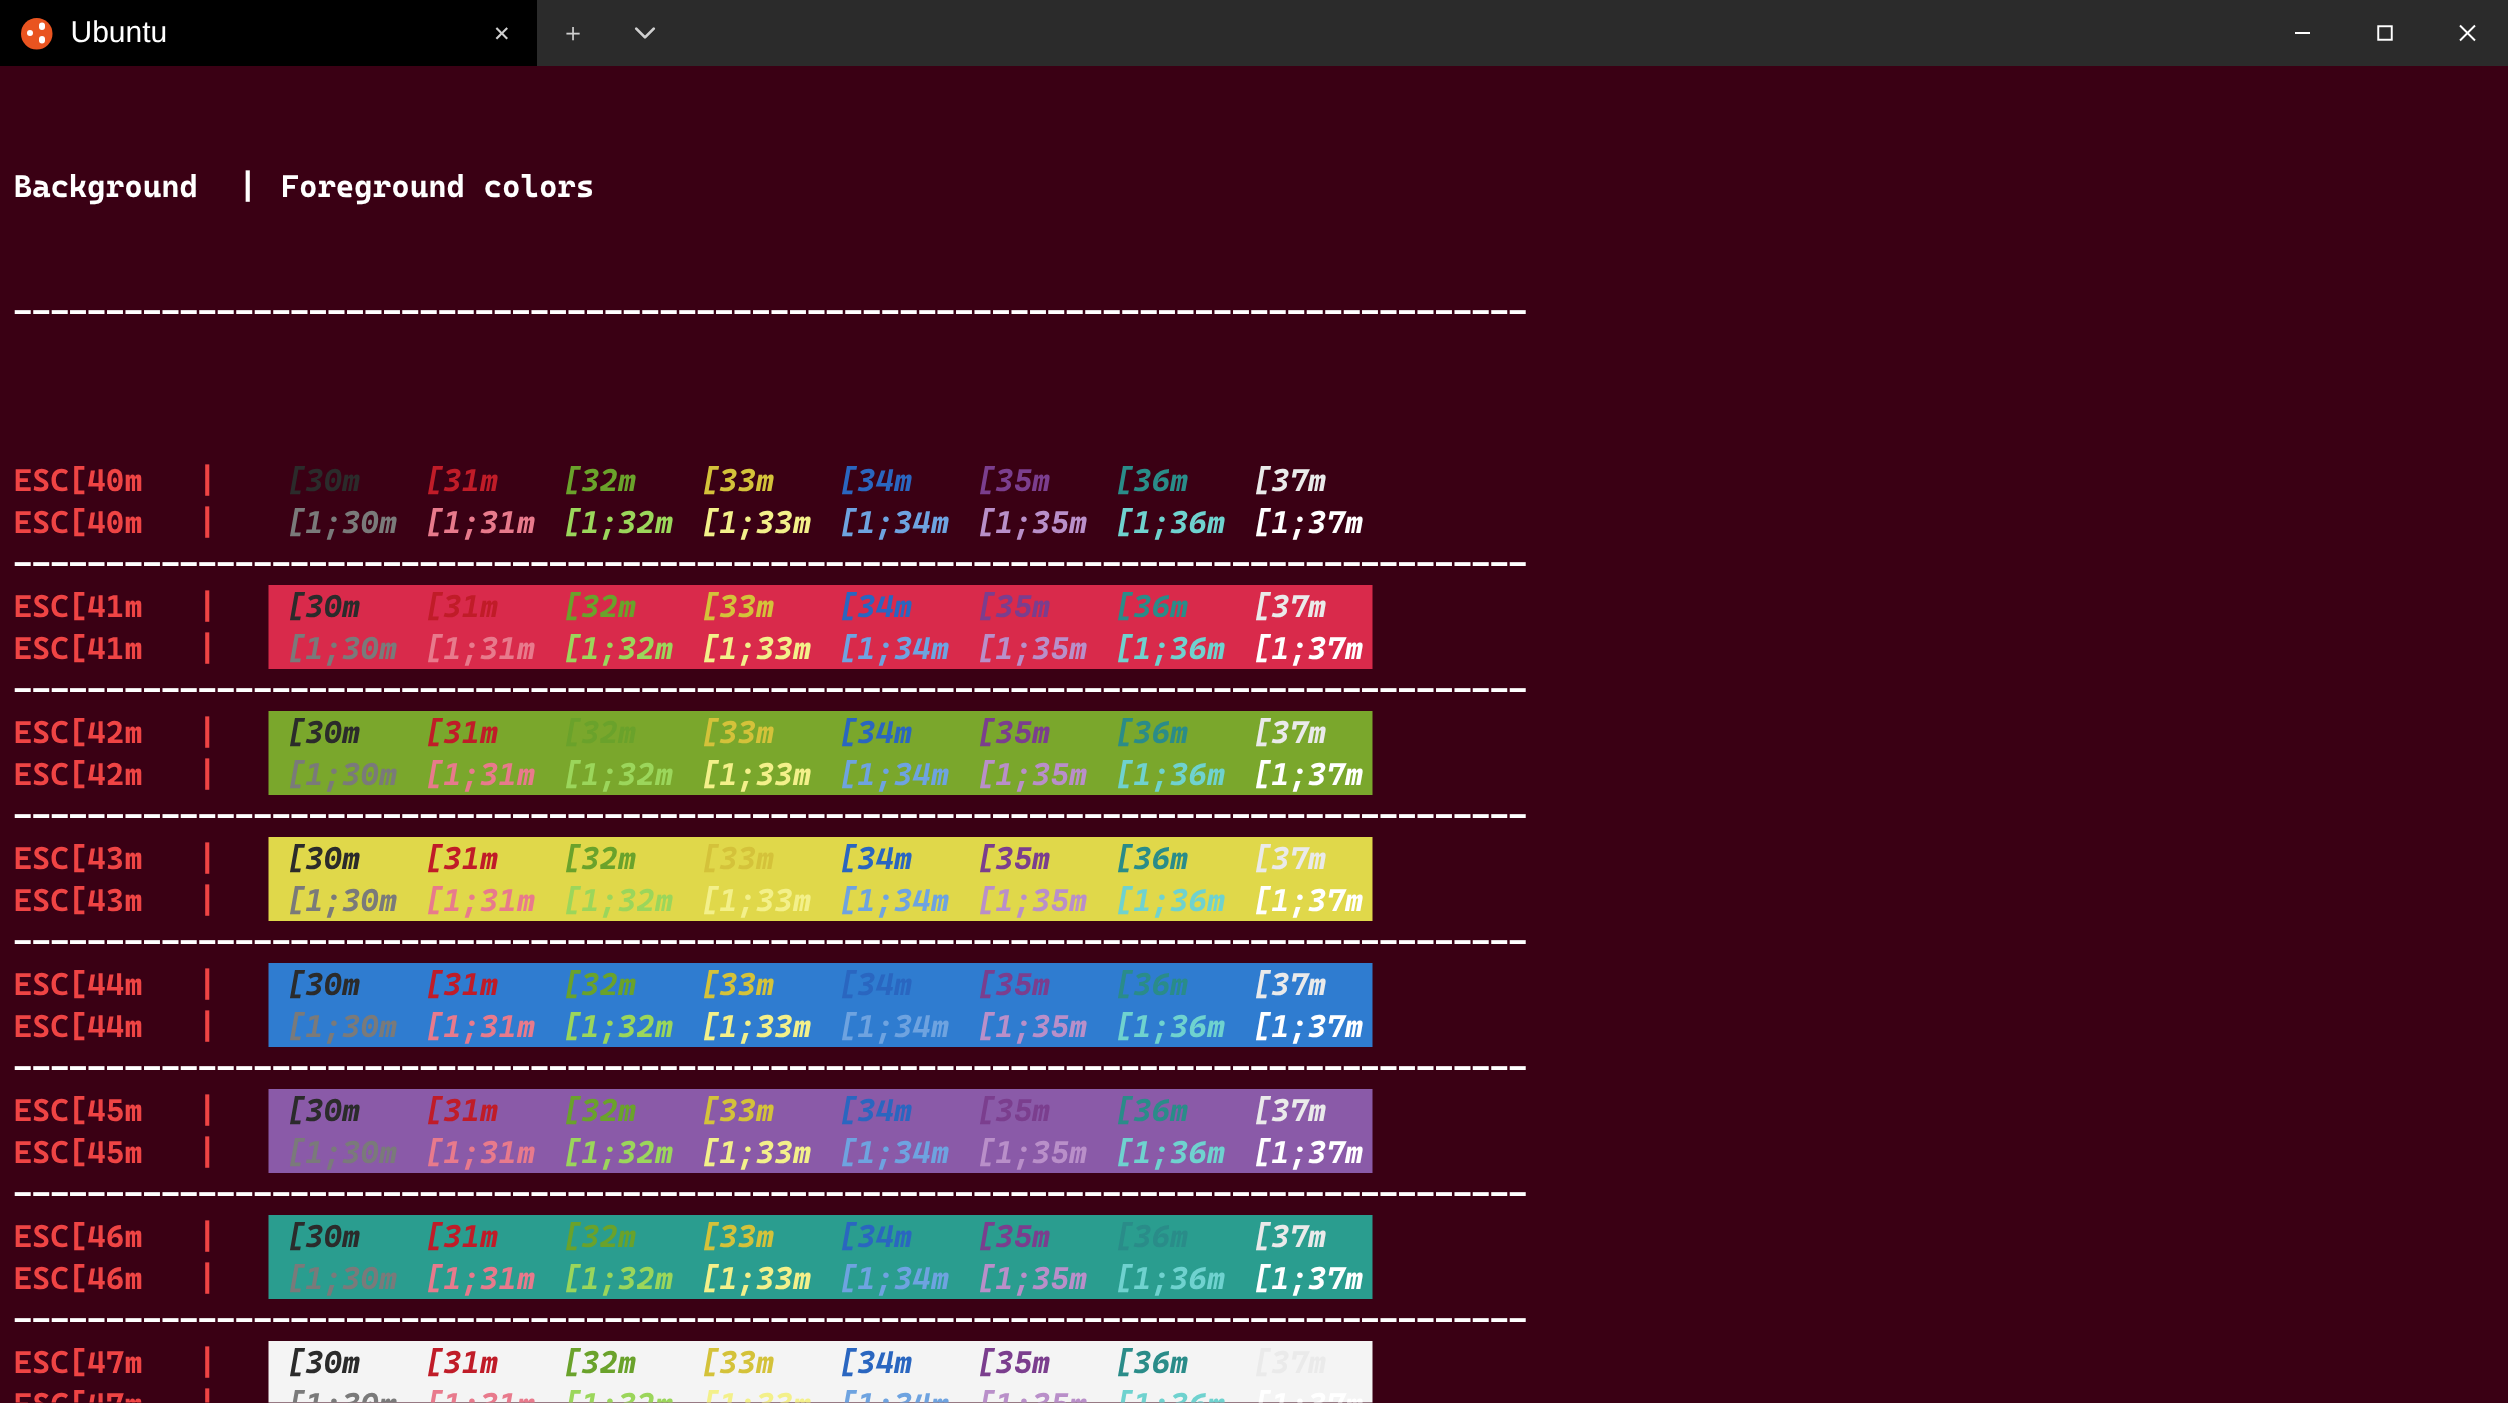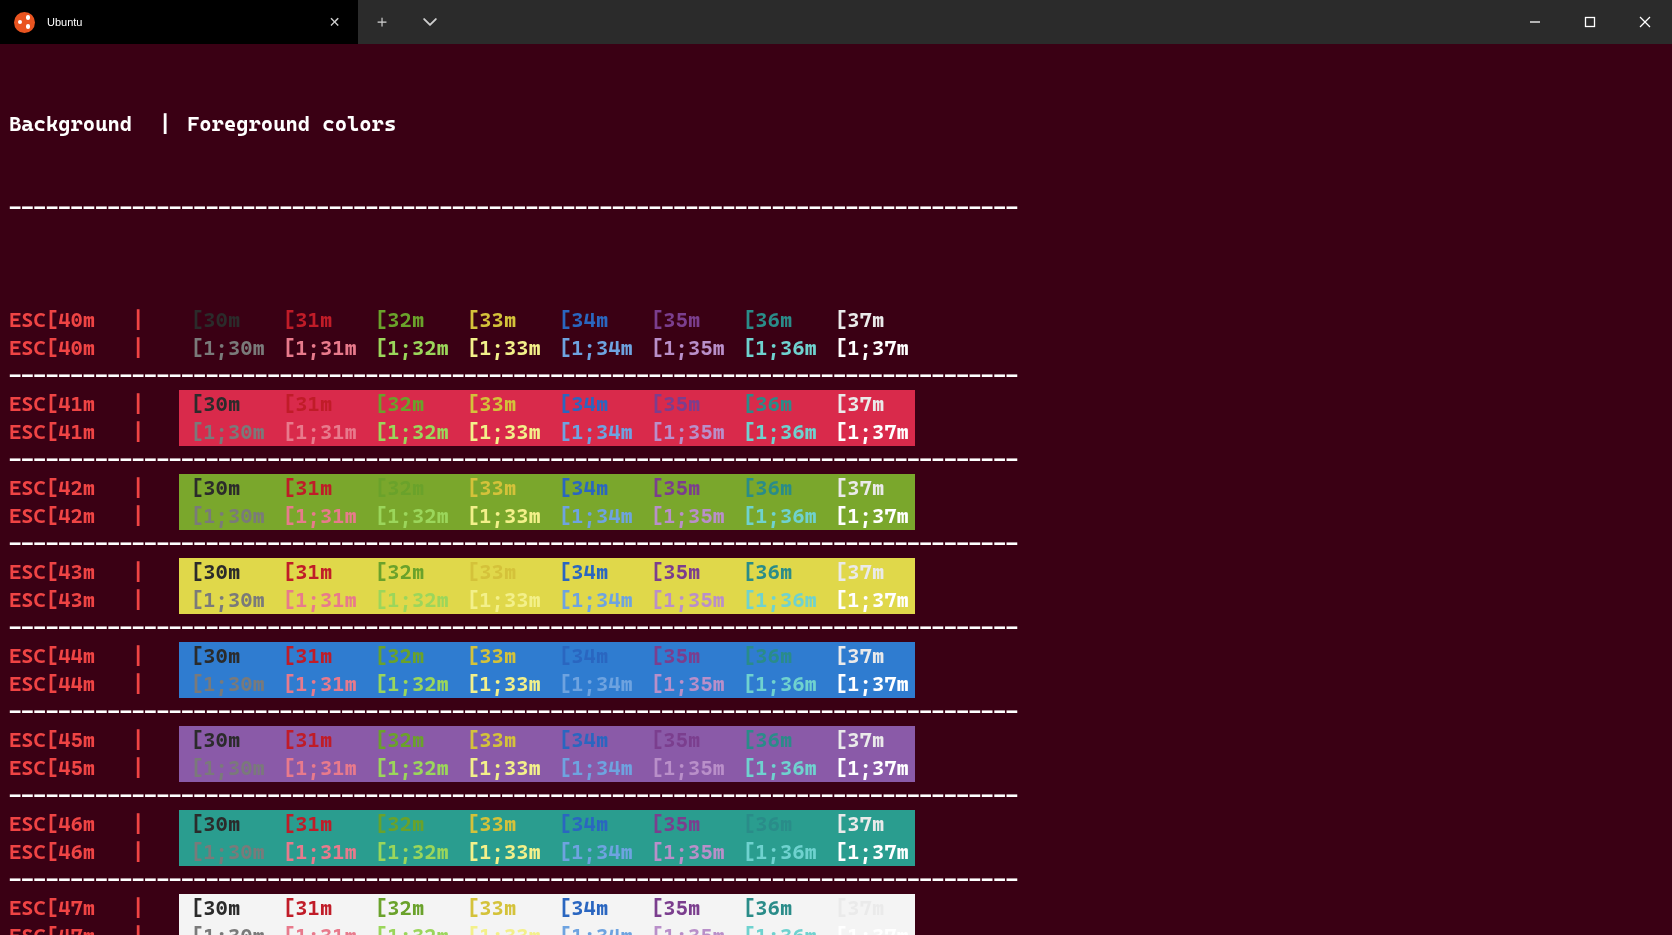--- a/index.html
+++ b/index.html
@@ -31,21 +31,21 @@
     width: 21px; height: 21px; border-radius: 50%;
     background: #e95420;
     position: relative;
     flex-shrink: 0;
   }
   .tab-icon::before, .tab-icon::after {
     content: ""; position: absolute; background: #fff; border-radius: 50%;
   }
   .tab-icon::before { width: 4.5px; height: 4.5px; left: 3.5px; top: 8px; }
   .tab-icon::after { width: 4.5px; height: 4.5px; left: 11.5px; top: 3.5px; box-shadow: 0 9px 0 0 #fff; }
-  .tab-title { color: #fff; font-family: "Segoe UI", sans-serif; font-size: 11px; flex: 1; }
+  .tab-title { color: #fff; font-family: "Segoe UI", sans-serif; font-size: 20px; flex: 1; }
   .tab-close {
     width: 19px; height: 19px; position: relative; cursor: pointer;
     display:flex; align-items:center; justify-content:center;
     color:#cfcfcf; font-family:"Segoe UI",sans-serif; font-size:14px;
   }
   .tab-actions { display: flex; align-items: center; }
   .tab-btn {
     width: 48px; height: 44px; display: flex; align-items: center; justify-content: center;
     color: #cfcfcf; cursor: pointer; font-family: "Segoe UI", sans-serif; font-size: 17px;
   }
@@ -58,21 +58,21 @@
   .win-btn svg { width: 12px; height: 12px; stroke: #fff; stroke-width: 1.3; fill: none; }
 
   .term {
     padding: 10px 9px;
     white-space: pre;
   }
   .hdr { color: #ffffff; font-weight: bold; }
   .divider { color: #ffffff; font-weight: bold; display:block; letter-spacing:0; }
   .row { display: flex; }
   .label { color: #ef4444; font-weight: bold; width: 170px; }
-  .bg-strip { display: inline-flex; }
+  .bg-strip { display: inline-flex; font-style: italic; }
   .cell { display: inline-block; width: 92px; font-weight: bold; padding-left:12px; }
 
   .bg40 { background: #3a0014; }
   .bg41 { background: #d92a4b; }
   .bg42 { background: #7aa72c; }
   .bg43 { background: #e0d84a; }
   .bg44 { background: #2f7cd0; }
   .bg45 { background: #8a5aa8; }
   .bg46 { background: #2a9d8f; }
   .bg47 { background: #f4f4f4; }

